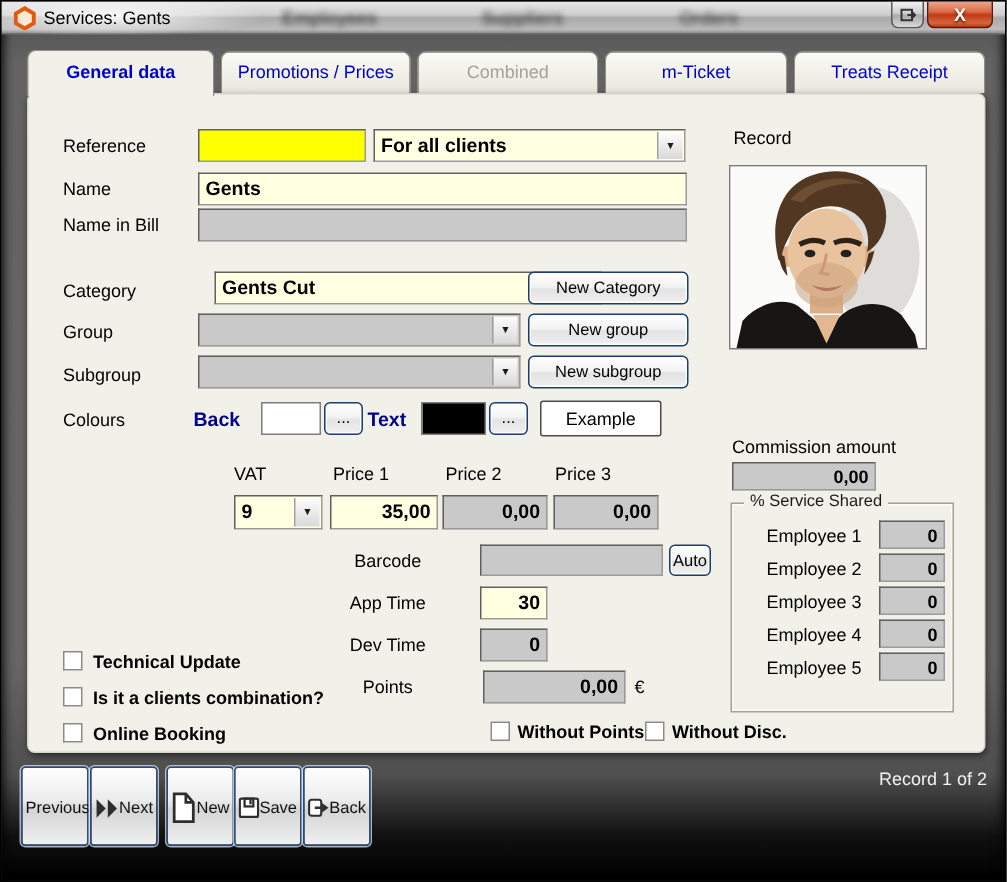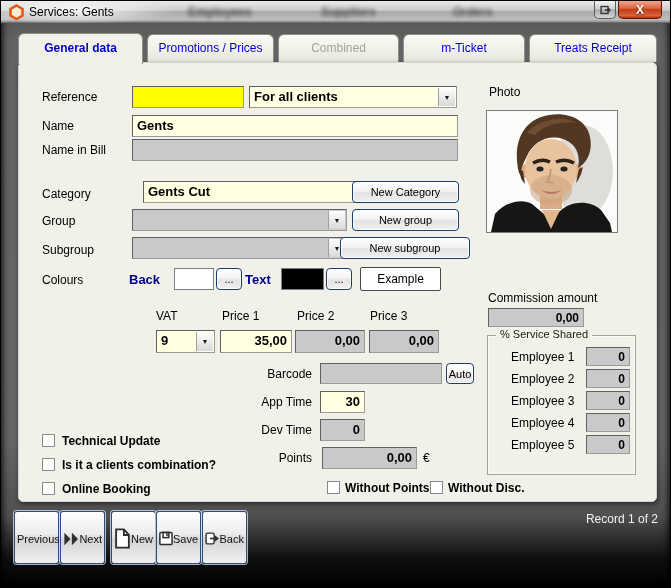--- a/index.html
+++ b/index.html
@@ -41,21 +41,21 @@
   }
   .tab.active { top:32px; height:31px; z-index:4; background:#f1f1e9; font-weight:bold; line-height:29px; }
   .tab.disabled { color:#a3a39a; cursor:default; }
   
   .panel {
     position:absolute; left:17px; top:61px; width:639px; height:440px; z-index:3;
     background:#f1f1e9; border:1px solid #d4d4ca; border-radius:5px;
     box-shadow:1px 2px 5px rgba(0,0,0,.5);
   }
   .lbl { position:absolute; font-size:12px; color:#000; white-space:nowrap; }
-  .lbl.r { text-align:right; }
+  .lbl.r { text-align:center; }
   .lbl.navy { color:#00008b; font-weight:bold; font-size:13px; }
   .field {
     position:absolute; background:#ffffe1; padding:2px 4px; font-size:13px; font-weight:bold; color:#000;
     border:1px solid #9a9a9a; border-top-color:#606060; border-left-color:#606060; overflow:hidden; white-space:nowrap;
   }
   .field.gray { background:#c9c9c9; }
   .field.right { text-align:right; }
   .dd-arrow {
     position:absolute; right:1px; top:1px; bottom:1px; width:17px; cursor:pointer;
     background:linear-gradient(180deg,#fdfdfd,#d9d9d9); border-left:1px solid #9f9f9f;
@@ -144,21 +144,21 @@
       <span></span>
       <span class="dd-arrow">▼</span>
     </div>
     <div class="navybtn" style="left:333px;top:146px;width:107px;height:22px">New group</div>
 
     <span class="lbl" style="left:23px;top:180px">Subgroup</span>
     <div class="field gray" style="left:113px;top:174px;width:215px;height:22px">
       <span></span>
       <span class="dd-arrow">▼</span>
     </div>
-    <div class="navybtn" style="left:321px;top:174px;width:130px;height:22px">New subgroup</div>
+    <div class="navybtn" style="left:333px;top:174px;width:107px;height:22px">New subgroup</div>
 
     <span class="lbl" style="left:23px;top:210px">Colours</span>
     <span class="lbl navy" style="left:110px;top:209px">Back</span>
     <div class="swatch" style="left: 155px; top: 205px; width: 40px; height: 22px; background: rgb(255, 255, 255);"></div>
     <div class="navybtn" style="left:197px;top:205px;width:26px;height:22px">...</div>
     <span class="lbl navy" style="left:226px;top:209px">Text</span>
     <div class="swatch" style="left: 262px; top: 205px; width: 43px; height: 22px; background: rgb(0, 0, 0);"></div>
     <div class="navybtn" style="left:307px;top:205px;width:26px;height:22px">...</div>
     <div class="example-btn" style="left:341px;top:204px;width:81px;height:24px">Example</div>
 
@@ -192,21 +192,21 @@
     <span class="cb-lbl" style="left:43px;top:371px">Technical Update</span>
     <div class="cb" style="left:23px;top:395px"></div>
     <span class="cb-lbl" style="left:43px;top:395px">Is it a clients combination?</span>
     <div class="cb" style="left:23px;top:419px"></div>
     <span class="cb-lbl" style="left:43px;top:419px">Online Booking</span>
     <div class="cb" style="left:308px;top:418px"></div>
     <span class="cb-lbl" style="left:326px;top:418px">Without Points</span>
     <div class="cb" style="left:411px;top:418px"></div>
     <span class="cb-lbl" style="left:429px;top:418px">Without Disc.</span>
 
-    <span class="lbl" style="left:470px;top:22px">Photo</span>
+    <span class="lbl" style="left:470px;top:22px">Record</span>
     <div class="photo-frame">
       <svg width="130" height="121" viewBox="0 0 130 121">
         <rect width="130" height="121" fill="#fbfbfa"></rect>
         <ellipse cx="96" cy="60" rx="30" ry="46" fill="#c9c5c0" opacity="0.55"></ellipse>
         <rect x="53" y="76" width="22" height="22" fill="#dcae88"></rect>
         <path d="M4,121 L8,103 C18,91 35,87 45,93 L57,103 L64,113 L72,101 C84,89 103,89 114,99 L123,112 L125,121 Z" fill="#181614"></path>
         <polygon points="55,99 64,118 73,99" fill="#e3b890"></polygon>
         <ellipse cx="38" cy="60" rx="5" ry="7" fill="#dcae88"></ellipse>
         <ellipse cx="90" cy="60" rx="5" ry="7" fill="#dcae88"></ellipse>
         <ellipse cx="64" cy="58" rx="26" ry="30" fill="#e9c29e"></ellipse>

